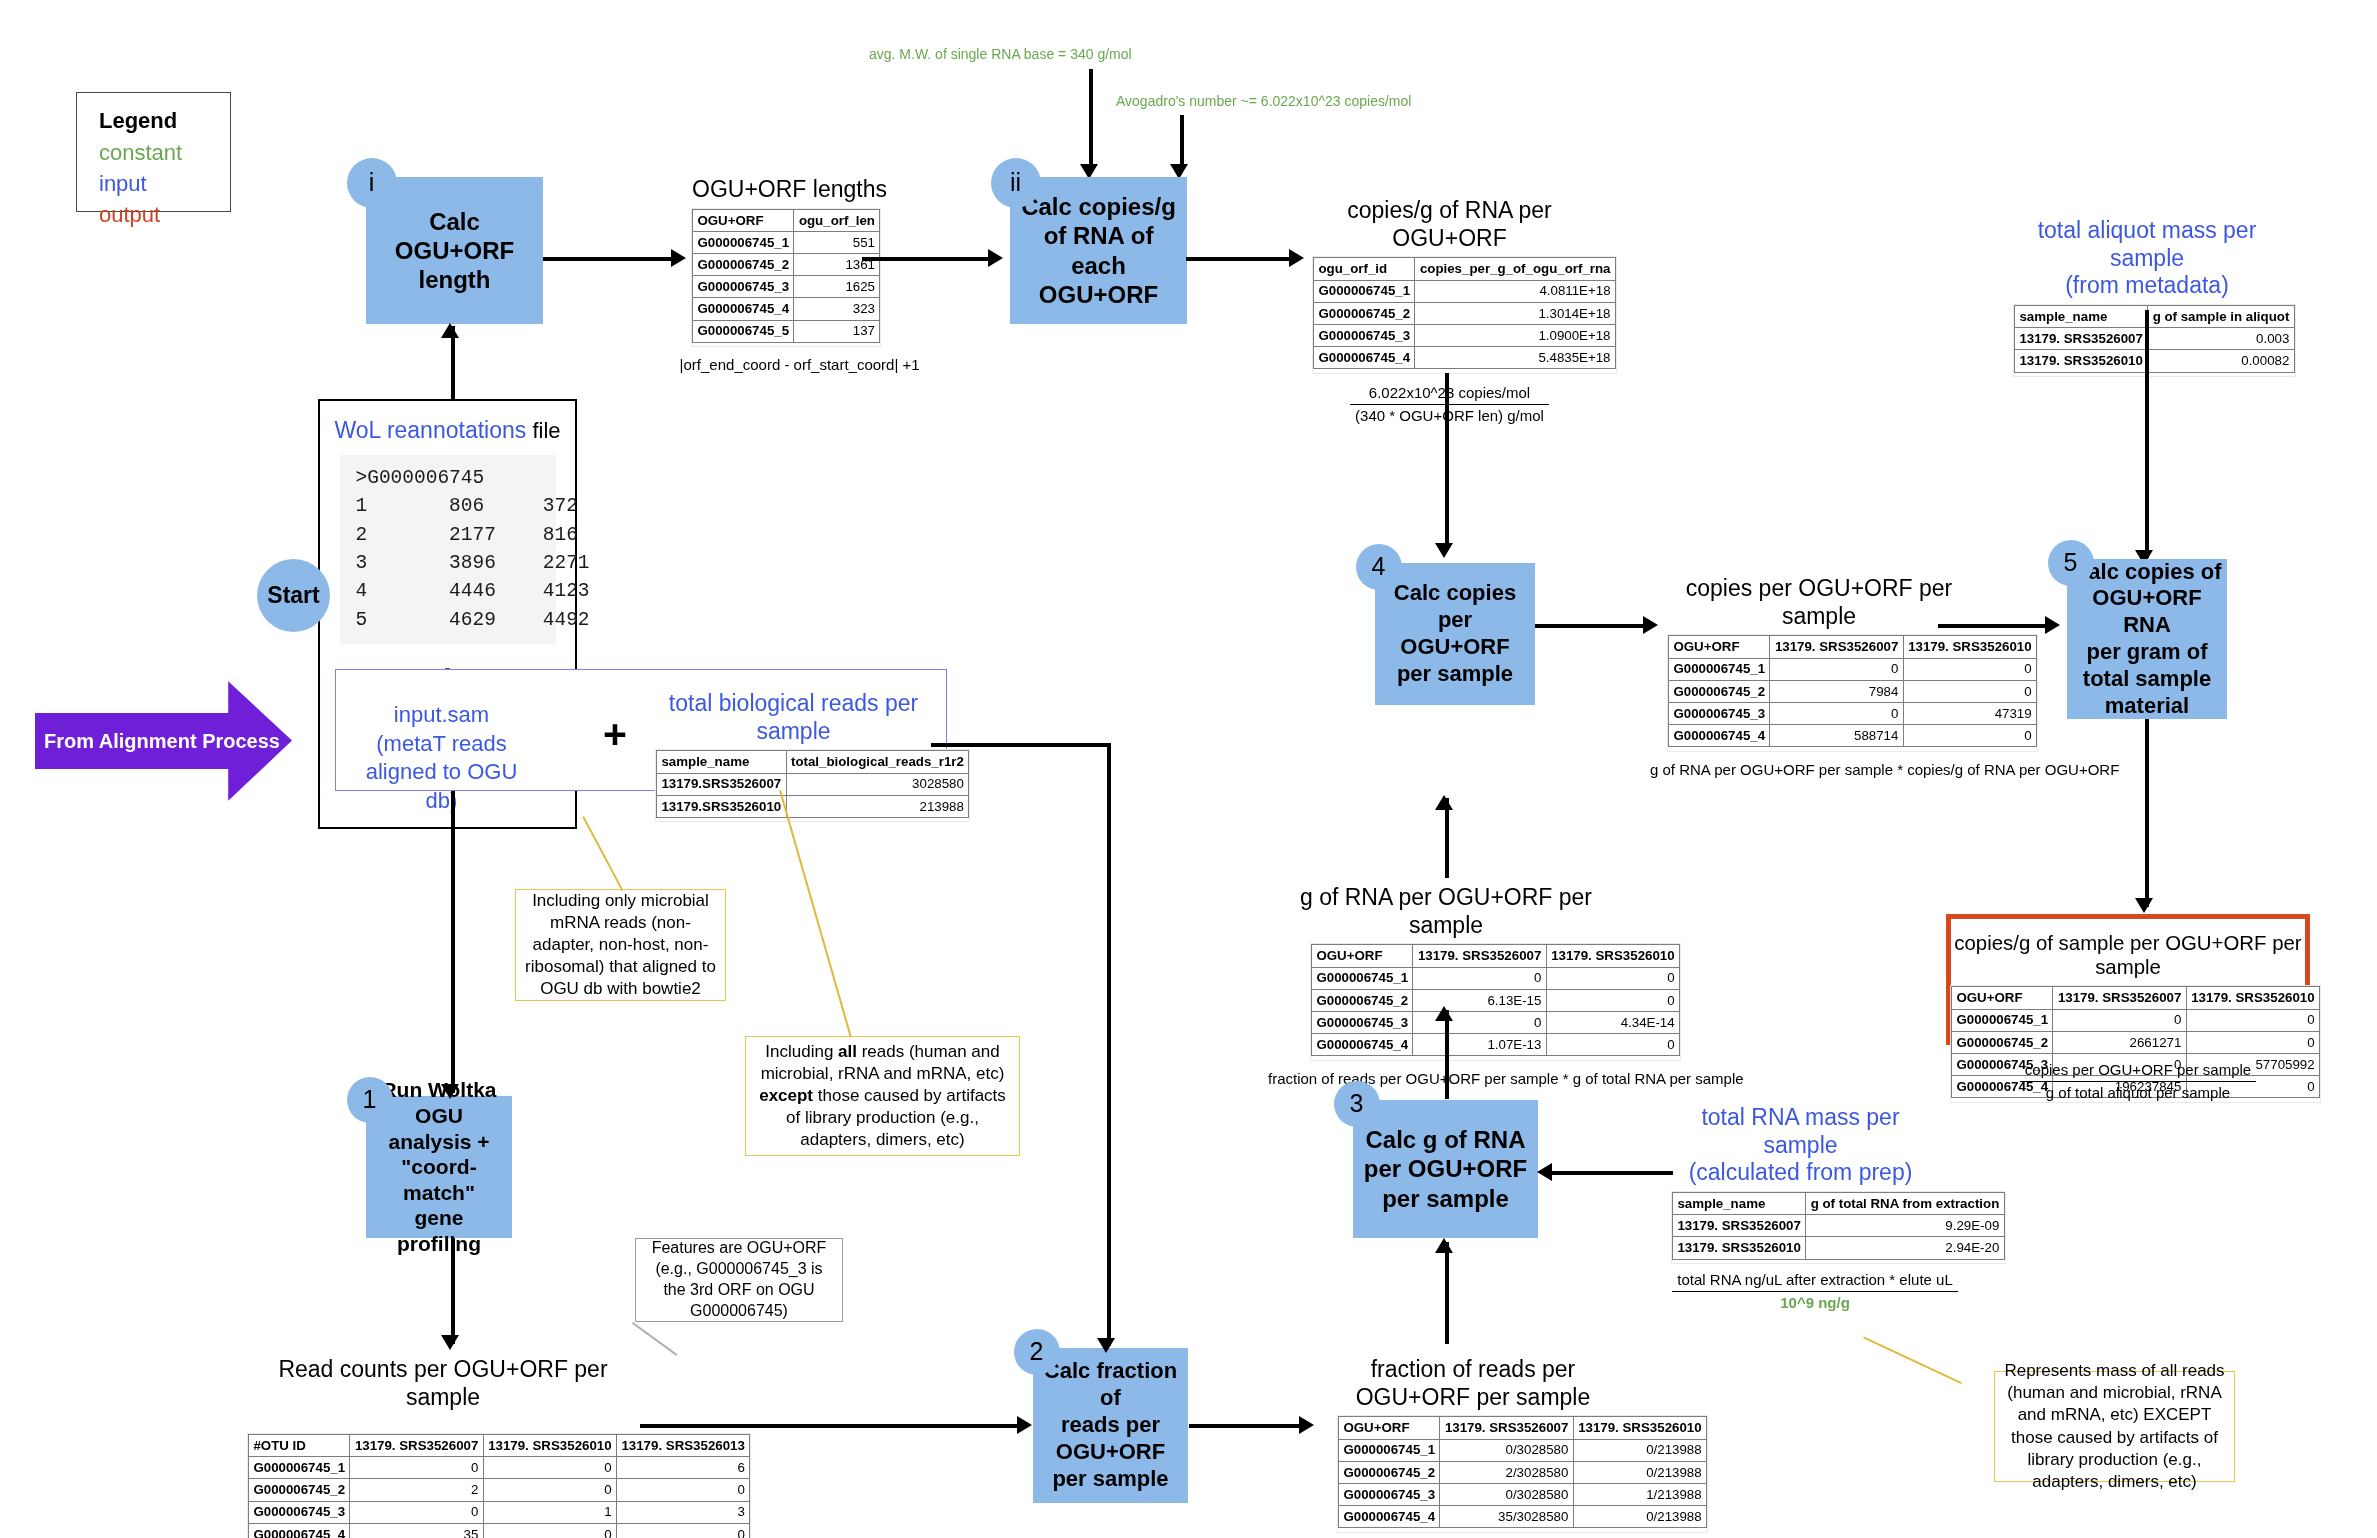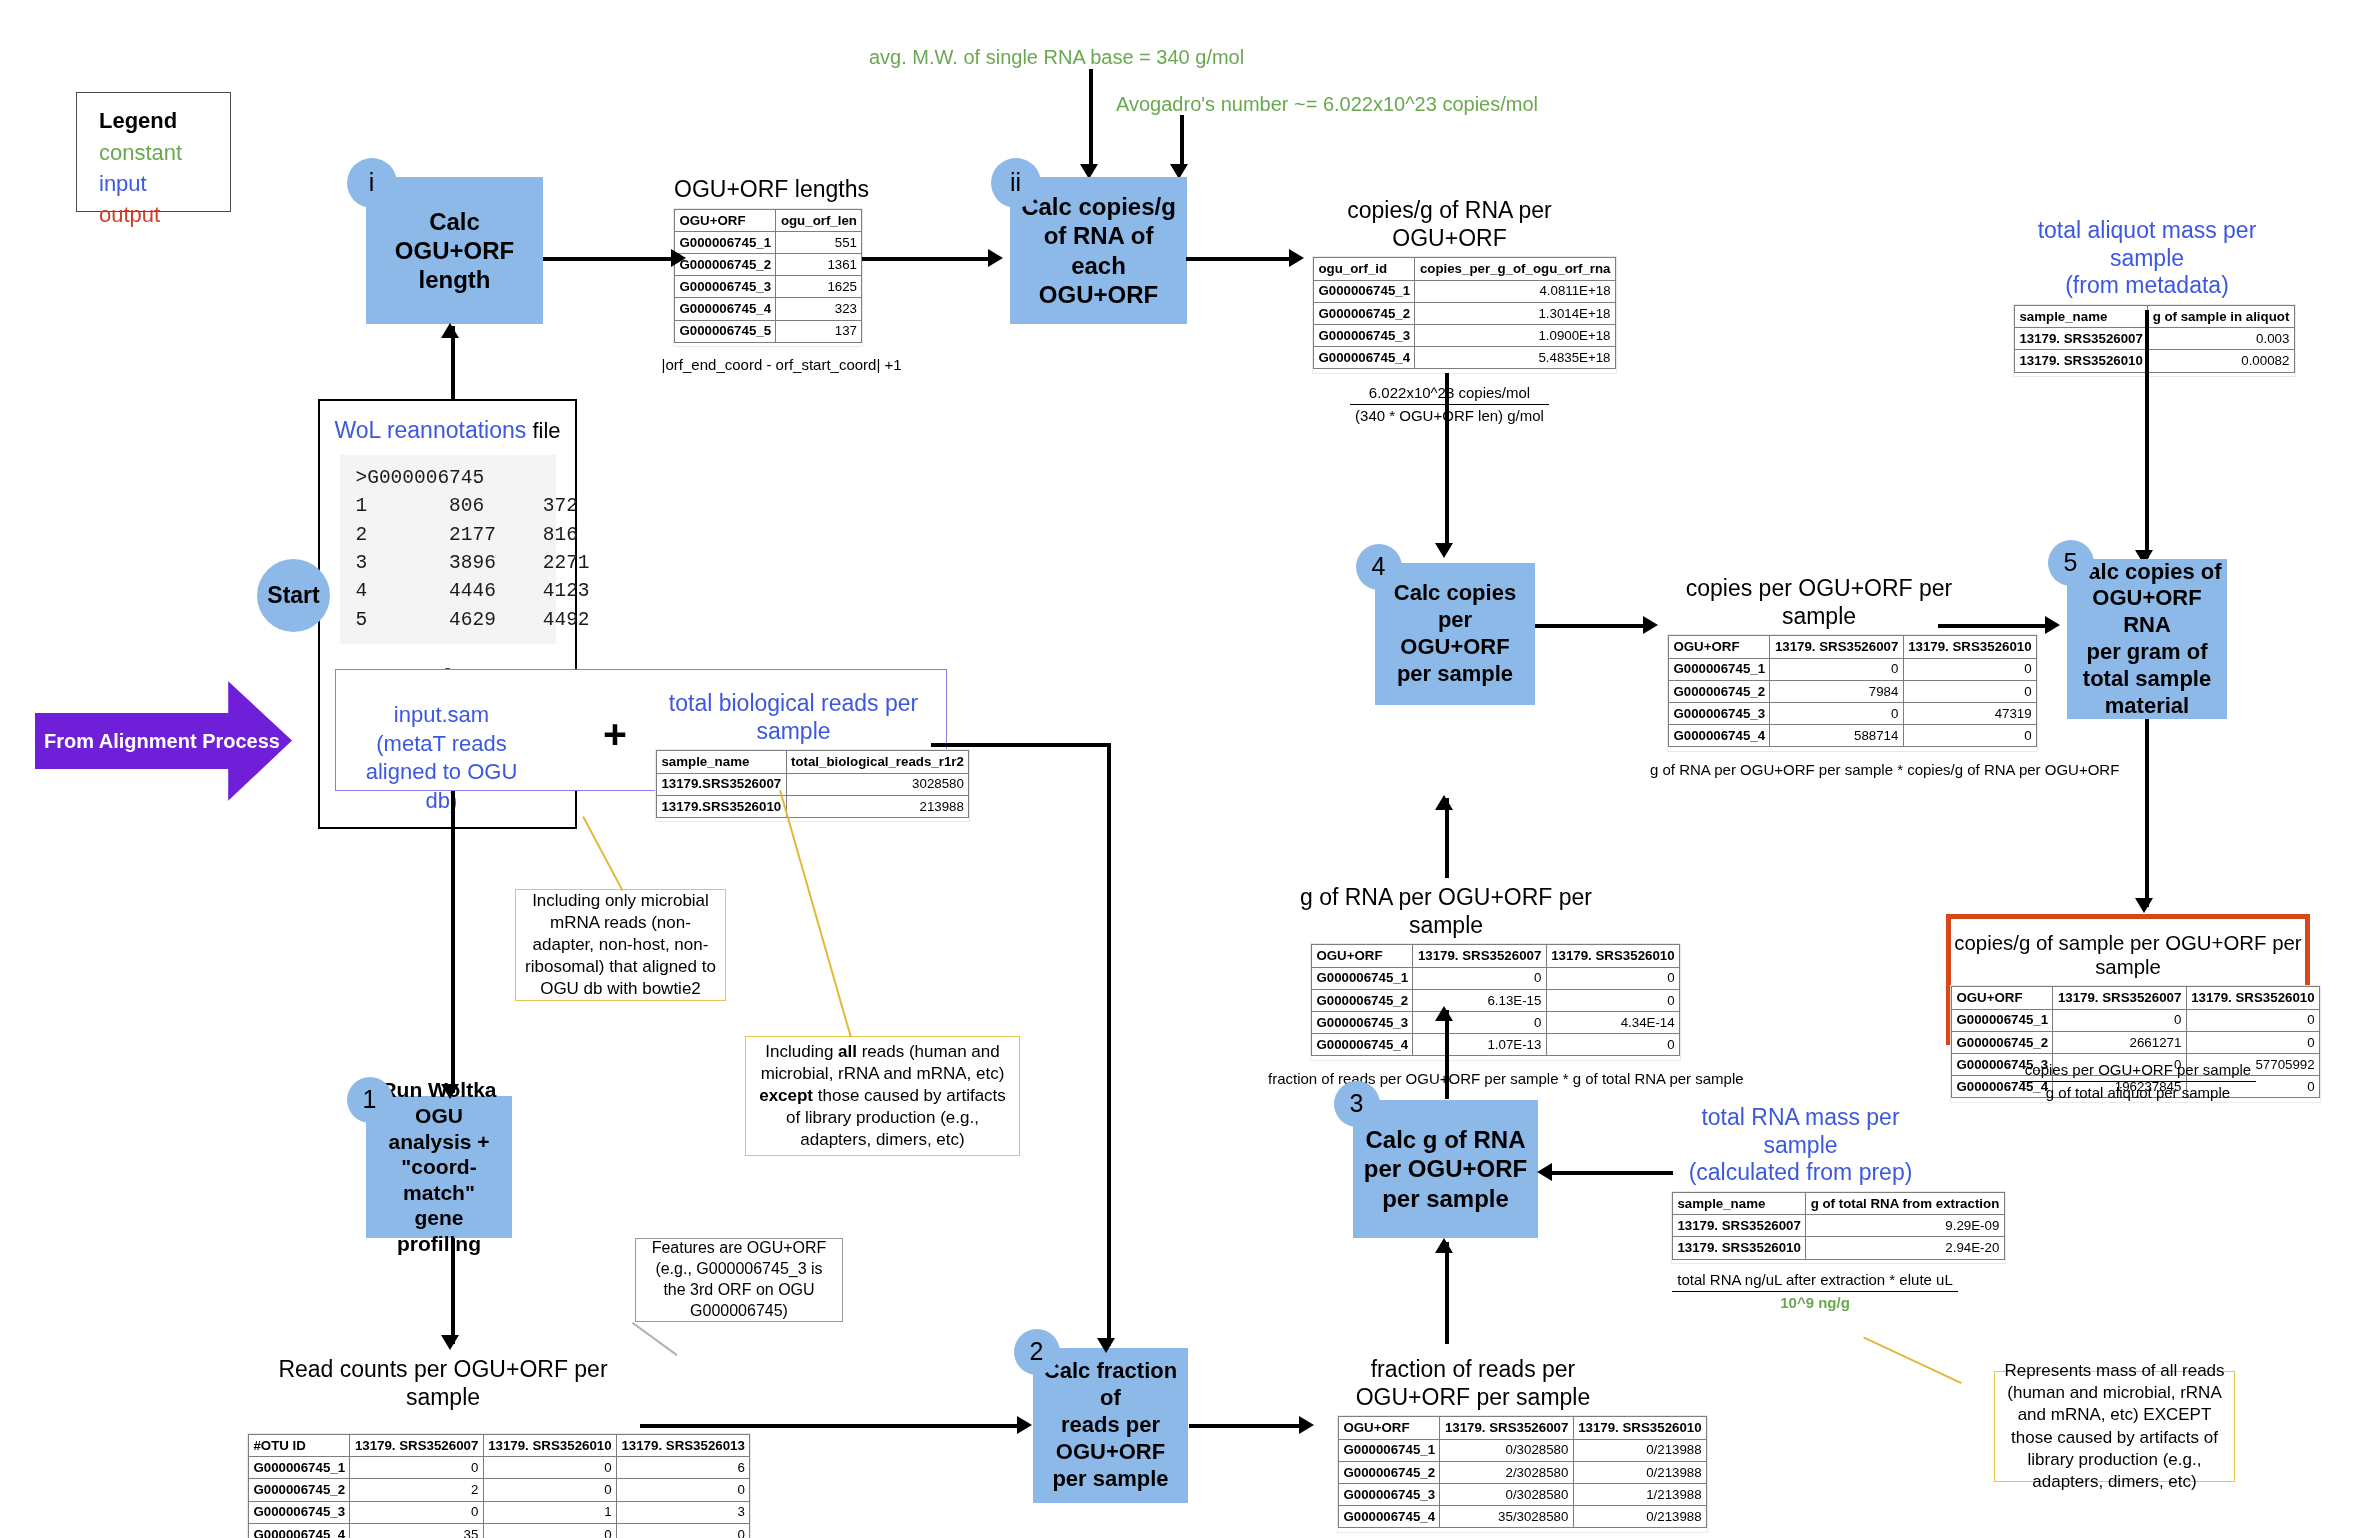--- a/index.html
+++ b/index.html
@@ -69,21 +69,21 @@
   
   .tbl-title {
     font-size: 23px;
     color: #000;
     text-align: center;
     line-height: 1.2;
   }
   .tbl-title.blue { color: #3c58e0; }
   .const-text {
     color: #6aa84f;
-    font-size: 20px;
+    font-size: 14px;
     white-space: nowrap;
   }
 
   
   table.dt {
     border-collapse: collapse;
     background: #fff;
     font-size: 13.3px;
     font-family: "Liberation Sans", sans-serif;
     box-shadow: 0 0 0 0.9px #e8e8e8;
@@ -204,21 +204,21 @@
 length</div>
   </div>
 
   <div class="abs" style="left:1010px; top:177px; width:177px; height:147px;">
     <div class="badge" style="left:-19.5px; top:-19.5px; width:50px; height:50px;">ii</div>
     <div class="proc" style="width:177px; height:147px; white-space:pre-line;">Calc copies/g
 of RNA of each
 OGU+ORF</div>
   </div>
 
-  <div class="abs" style="left:674px; top:176px;">
+  <div class="abs" style="left:692px; top:176px;">
     <div class="tbl-title" style="width:195px;">OGU+ORF lengths</div>
     <table class="dt" style="margin-top:5.3px; width:165px;">
       <thead>
           <tr>
         <th style="width:96px;">OGU+ORF</th>
         <th class="num" style="width:69px;">ogu_orf_len</th>
       </tr>
         </thead>
       <tbody>
         <tr>

